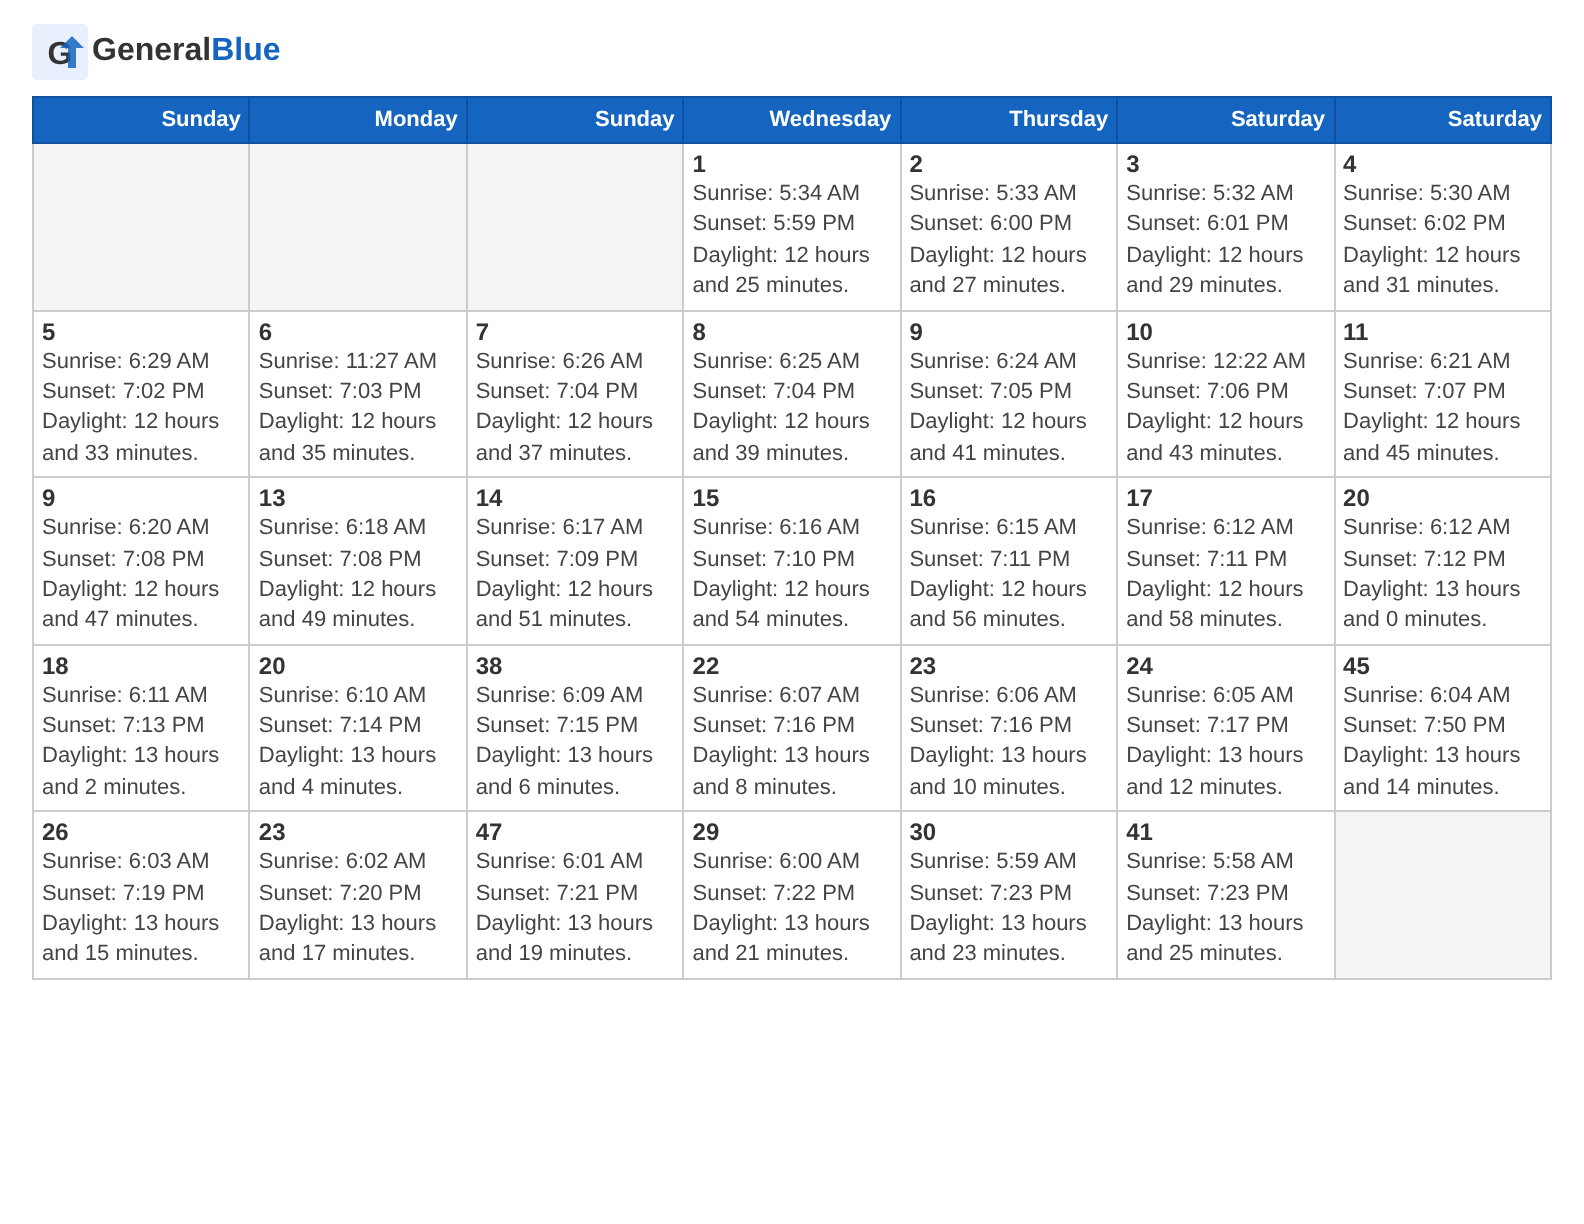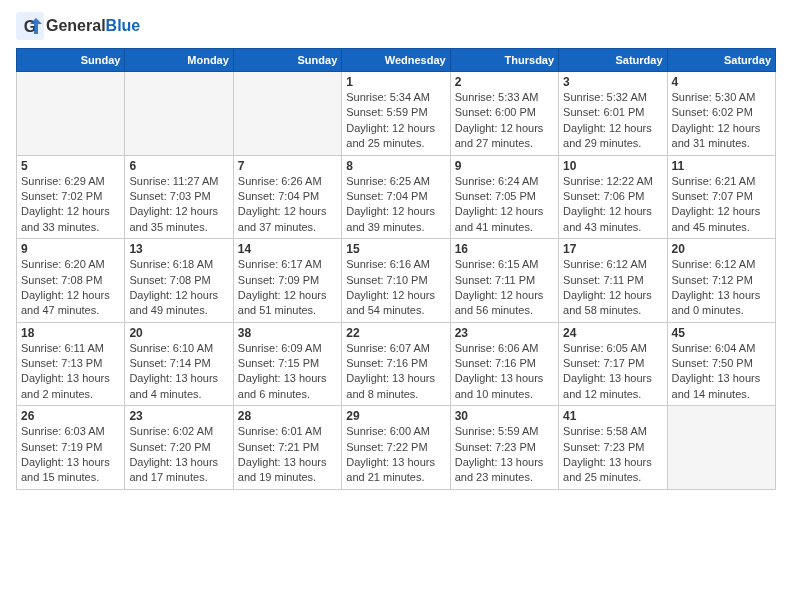--- a/index.html
+++ b/index.html
@@ -316,21 +316,21 @@
 and 15 minutes.</div>
           </td>
           <td>
             <span class="day-num">23</span>
             <div class="day-info">Sunrise: 6:02 AM
 Sunset: 7:20 PM
 Daylight: 13 hours
 and 17 minutes.</div>
           </td>
           <td>
-            <span class="day-num">28</span>
+            <span class="day-num">47</span>
             <div class="day-info">Sunrise: 6:01 AM
 Sunset: 7:21 PM
 Daylight: 13 hours
 and 19 minutes.</div>
           </td>
           <td>
             <span class="day-num">29</span>
             <div class="day-info">Sunrise: 6:00 AM
 Sunset: 7:22 PM
 Daylight: 13 hours

